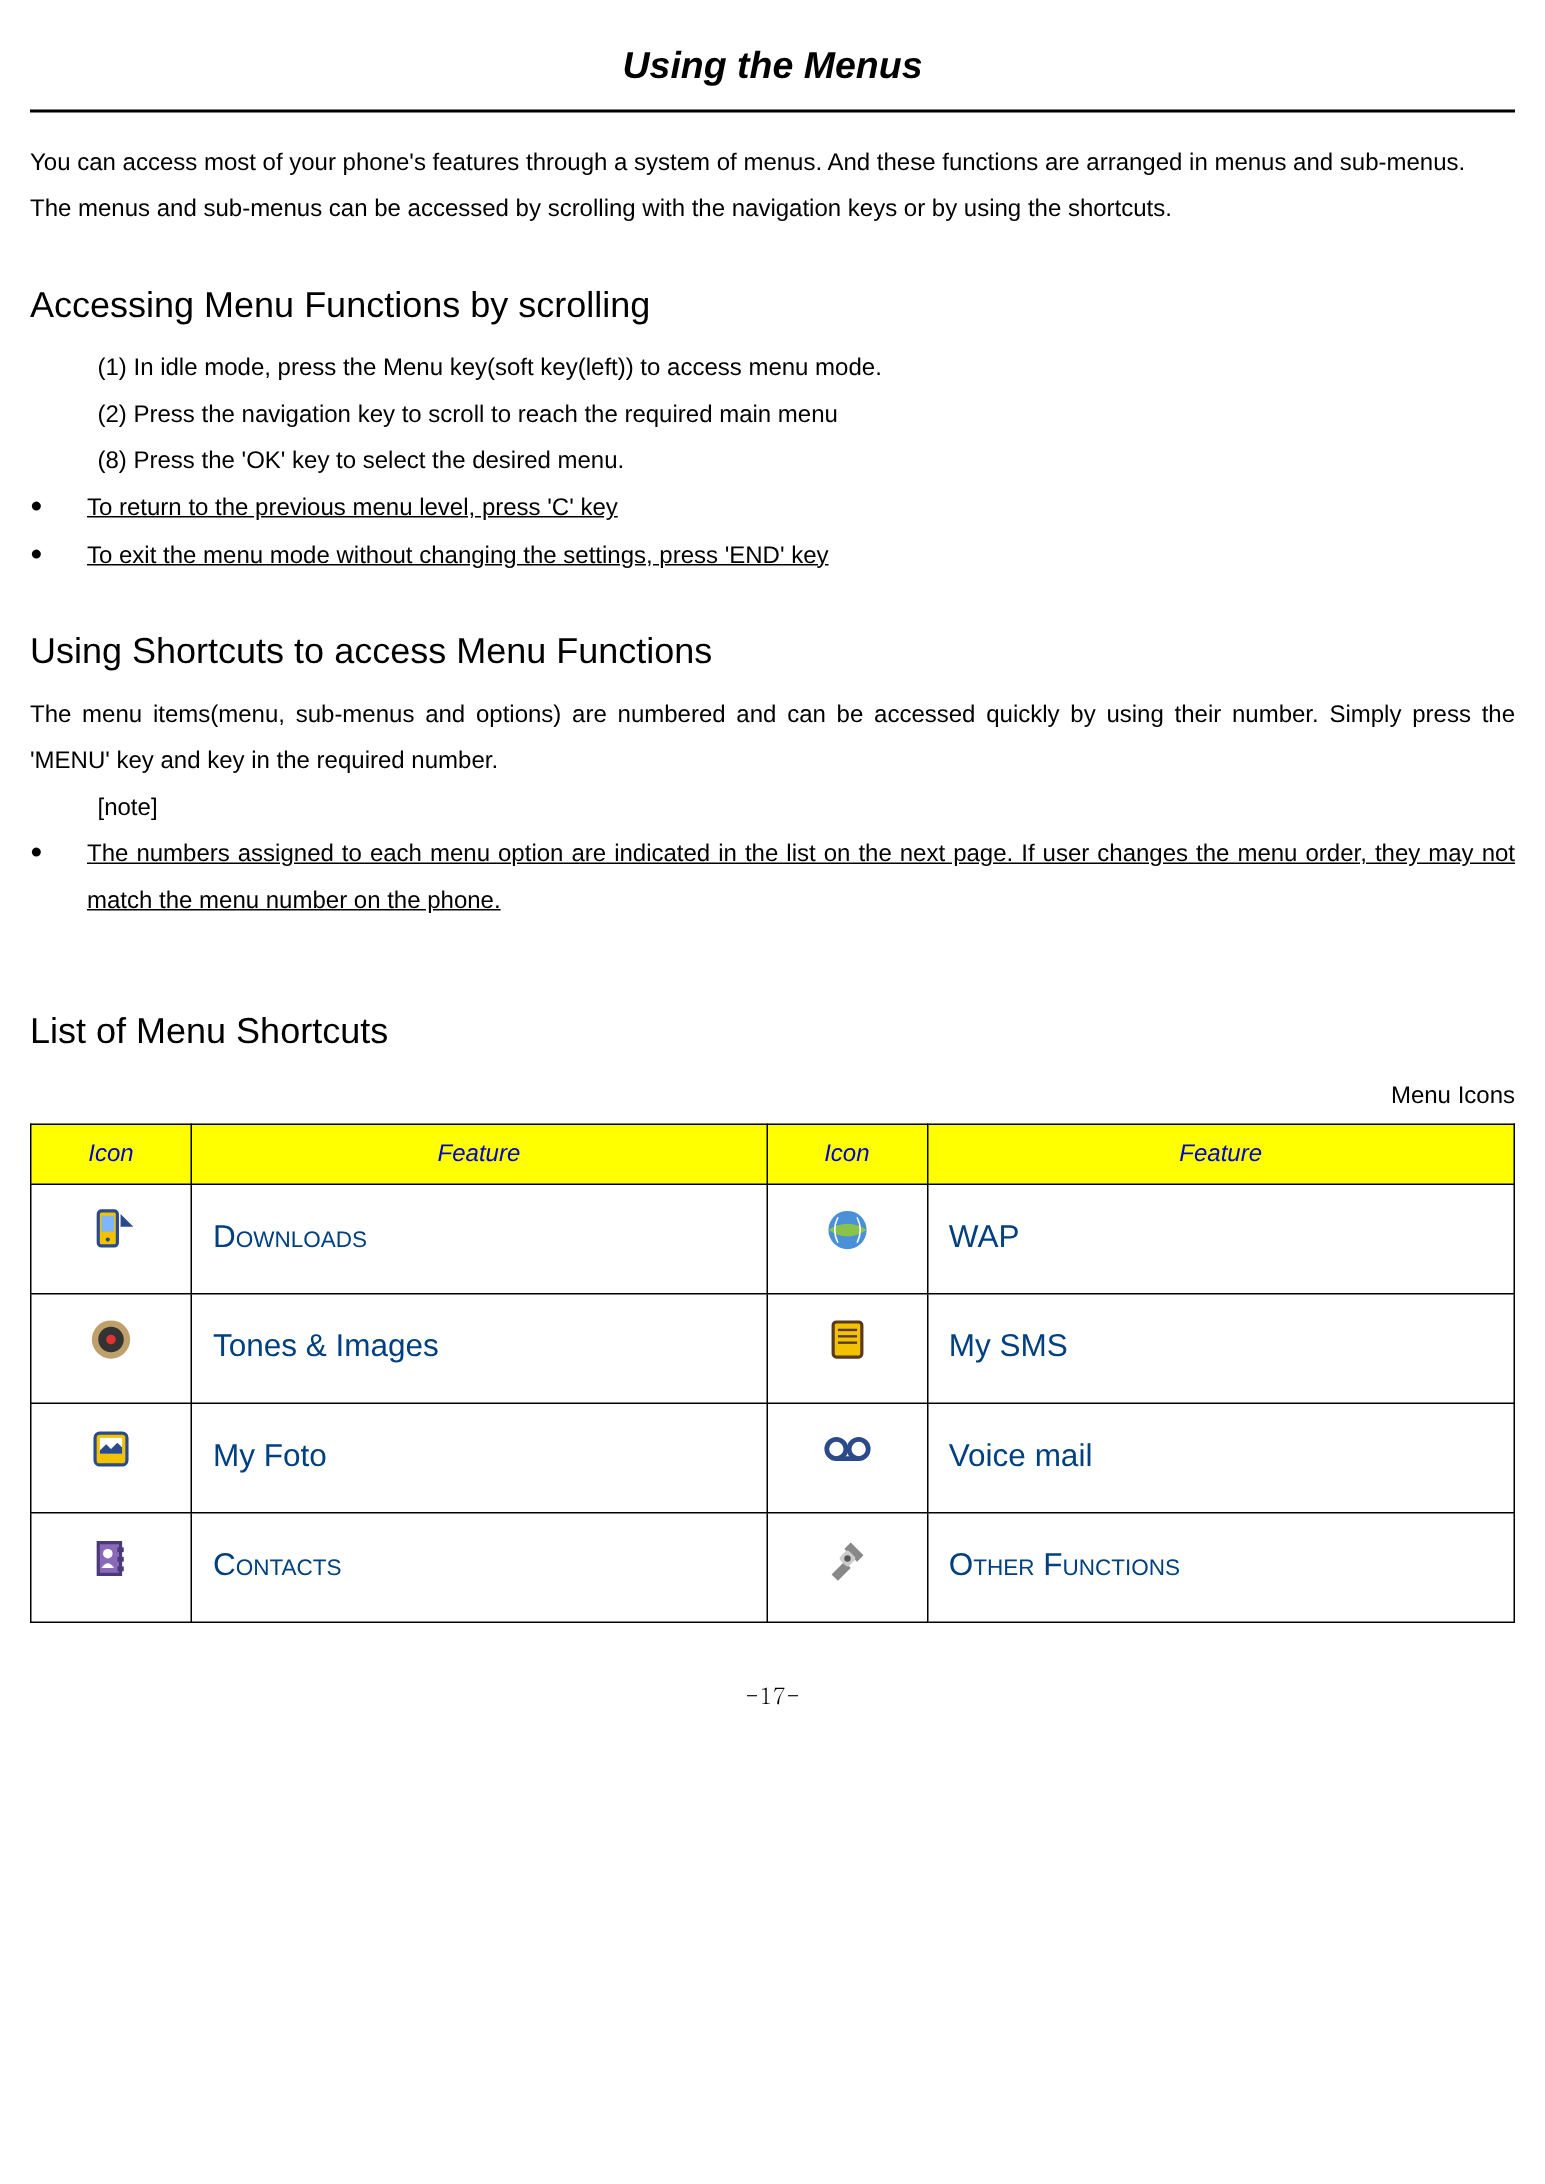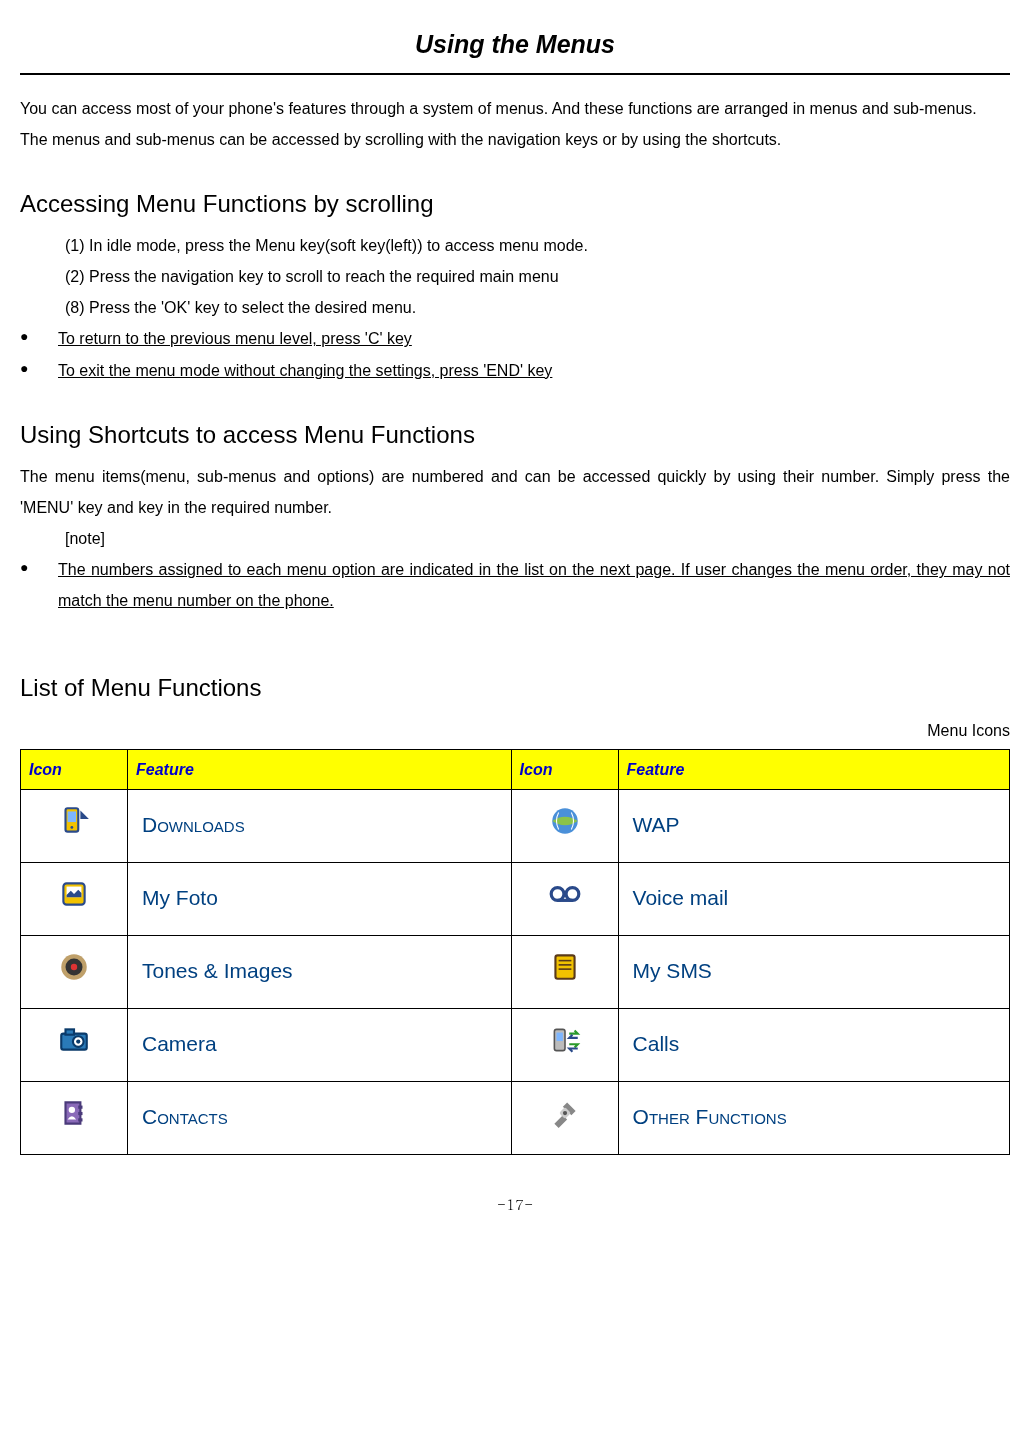--- a/index.html
+++ b/index.html
@@ -60,22 +60,22 @@
   }
   table.menu th, table.menu td {
     border: 1px solid #000;
     padding: 6px 8px;
     vertical-align: middle;
   }
   table.menu th {
     background: #ffff00;
     color: #0000cc;
     font-style: italic;
-    font-weight: bold;
-    text-align: left;
+    font-weight: normal;
+    text-align: center;
     height: 28px;
     padding: 4px 8px;
   }
   table.menu td.icon-cell {
     width: 90px;
     text-align: center;
     height: 60px;
   }
   table.menu td.feat-cell {
     color: #004080;
@@ -111,21 +111,21 @@
   <li>To exit the menu mode without changing the settings, press 'END' key</li>
 </ul>
 
 <h2 class="section">Using Shortcuts to access Menu Functions</h2>
 <p class="body">The menu items(menu, sub-menus and options) are numbered and can be accessed quickly by using their number. Simply press the 'MENU' key and key in the required number.</p>
 <div class="indent1">[note]</div>
 <ul class="bullets indent2">
   <li class="note-body">The numbers assigned to each menu option are indicated in the list on the next page. If user changes the menu order, they may not match the menu number on the phone.</li>
 </ul>
 
-<h2 class="section" style="margin-top:48px">List of Menu Functions</h2>
+<h2 class="section" style="margin-top:48px">List of Menu Shortcuts</h2>
 <div class="menu-icons-label">Menu Icons</div>
 
 <table class="menu">
   <thead>
     <tr>
       <th>Icon</th>
       <th>Feature</th>
       <th>Icon</th>
       <th>Feature</th>
     </tr>
@@ -147,73 +147,53 @@
             <path d="M4 16 Q16 8 28 16 Q16 24 4 16" fill="#8bc34a"></path>
             <path d="M10 8 Q6 16 10 24" stroke="#fff" stroke-width="1" fill="none"></path>
             <path d="M22 8 Q26 16 22 24" stroke="#fff" stroke-width="1" fill="none"></path>
           </svg>
       </td>
       <td class="feat-cell">WAP</td>
     </tr>
     <tr>
       <td class="icon-cell">
         <svg class="ico" viewBox="0 0 32 32">
+            <circle cx="16" cy="16" r="12" fill="#bfa06a"></circle>
+            <circle cx="16" cy="16" r="8" fill="#333"></circle>
+            <circle cx="16" cy="16" r="3" fill="#d33"></circle>
+          </svg>
+      </td>
+      <td class="feat-cell">Tones &amp; Images</td>
+      <td class="icon-cell">
+        <svg class="ico" viewBox="0 0 32 32">
+            <rect x="7" y="5" width="18" height="22" rx="2" fill="#f2c200" stroke="#5a3a1a" stroke-width="2"></rect>
+            <line x1="10" y1="10" x2="22" y2="10" stroke="#5a3a1a" stroke-width="1.5"></line>
+            <line x1="10" y1="14" x2="22" y2="14" stroke="#5a3a1a" stroke-width="1.5"></line>
+            <line x1="10" y1="18" x2="22" y2="18" stroke="#5a3a1a" stroke-width="1.5"></line>
+          </svg>
+      </td>
+      <td class="feat-cell">My SMS</td>
+    </tr>
+    <tr>
+      <td class="icon-cell">
+        <svg class="ico" viewBox="0 0 32 32">
             <rect x="6" y="6" width="20" height="20" rx="3" fill="#f2c200" stroke="#2a4a8a" stroke-width="2"></rect>
             <rect x="9" y="9" width="14" height="10" fill="#fff"></rect>
             <path d="M9 17 L13 13 L16 16 L20 12 L23 15 L23 19 L9 19 Z" fill="#2a4a8a"></path>
           </svg>
       </td>
       <td class="feat-cell">My Foto</td>
       <td class="icon-cell">
         <svg class="ico" viewBox="0 0 32 20">
             <circle cx="9" cy="10" r="6" fill="none" stroke="#2a4a8a" stroke-width="3"></circle>
             <circle cx="23" cy="10" r="6" fill="none" stroke="#2a4a8a" stroke-width="3"></circle>
             <line x1="9" y1="16" x2="23" y2="16" stroke="#2a4a8a" stroke-width="3"></line>
           </svg>
       </td>
       <td class="feat-cell">Voice mail</td>
-    </tr>
-    <tr>
-      <td class="icon-cell">
-        <svg class="ico" viewBox="0 0 32 32">
-            <circle cx="16" cy="16" r="12" fill="#bfa06a"></circle>
-            <circle cx="16" cy="16" r="8" fill="#333"></circle>
-            <circle cx="16" cy="16" r="3" fill="#d33"></circle>
-          </svg>
-      </td>
-      <td class="feat-cell">Tones &amp; Images</td>
-      <td class="icon-cell">
-        <svg class="ico" viewBox="0 0 32 32">
-            <rect x="7" y="5" width="18" height="22" rx="2" fill="#f2c200" stroke="#5a3a1a" stroke-width="2"></rect>
-            <line x1="10" y1="10" x2="22" y2="10" stroke="#5a3a1a" stroke-width="1.5"></line>
-            <line x1="10" y1="14" x2="22" y2="14" stroke="#5a3a1a" stroke-width="1.5"></line>
-            <line x1="10" y1="18" x2="22" y2="18" stroke="#5a3a1a" stroke-width="1.5"></line>
-          </svg>
-      </td>
-      <td class="feat-cell">My SMS</td>
-    </tr>
-    <tr>
-      <td class="icon-cell">
-        <svg class="ico" viewBox="0 0 32 32">
-            <rect x="4" y="10" width="24" height="15" rx="2" fill="#2a7ab8" stroke="#0a3a6a" stroke-width="2"></rect>
-            <rect x="8" y="6" width="8" height="5" fill="#2a7ab8" stroke="#0a3a6a" stroke-width="2"></rect>
-            <circle cx="20" cy="17.5" r="5" fill="#fff" stroke="#0a3a6a" stroke-width="2"></circle>
-            <circle cx="20" cy="17.5" r="2" fill="#0a3a6a"></circle>
-          </svg>
-      </td>
-      <td class="feat-cell">Camera</td>
-      <td class="icon-cell">
-        <svg class="ico" viewBox="0 0 32 32">
-            <rect x="6" y="6" width="10" height="20" rx="2" fill="#bcbcbc" stroke="#555" stroke-width="1.5"></rect>
-            <rect x="8" y="9" width="6" height="8" fill="#7db6ff"></rect>
-            <path d="M20 10 L28 10 L25 7 M20 20 L28 20 L25 23" stroke="#2a9a2a" stroke-width="2" fill="none"></path>
-            <path d="M28 14 L20 14 L23 11 M28 24 L20 24 L23 27" stroke="#2a4a8a" stroke-width="2" fill="none"></path>
-          </svg>
-      </td>
-      <td class="feat-cell">Calls</td>
     </tr>
     <tr>
       <td class="icon-cell">
         <svg class="ico" viewBox="0 0 32 32">
             <path d="M8 6 L22 6 L22 26 L8 26 Z" fill="#8a6ab8" stroke="#4a3a7a" stroke-width="2"></path>
             <rect x="20" y="9" width="4" height="3" fill="#4a3a7a"></rect>
             <rect x="20" y="15" width="4" height="3" fill="#4a3a7a"></rect>
             <rect x="20" y="21" width="4" height="3" fill="#4a3a7a"></rect>
             <circle cx="14" cy="13" r="3" fill="#fff"></circle>
             <path d="M10 22 Q14 16 18 22" fill="#fff"></path>

